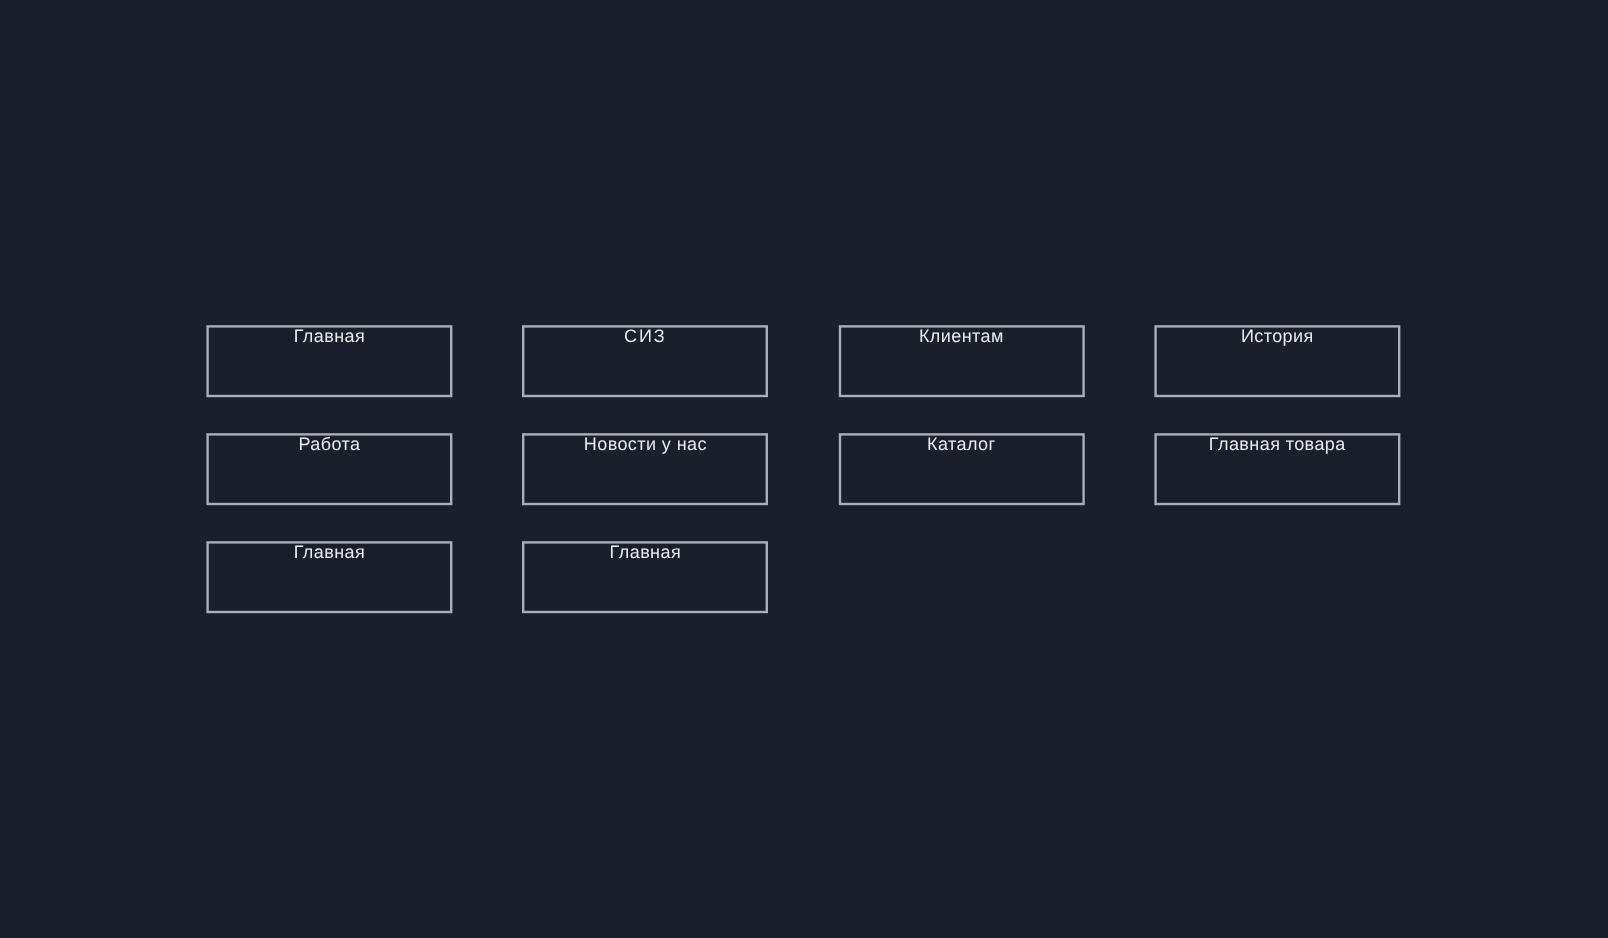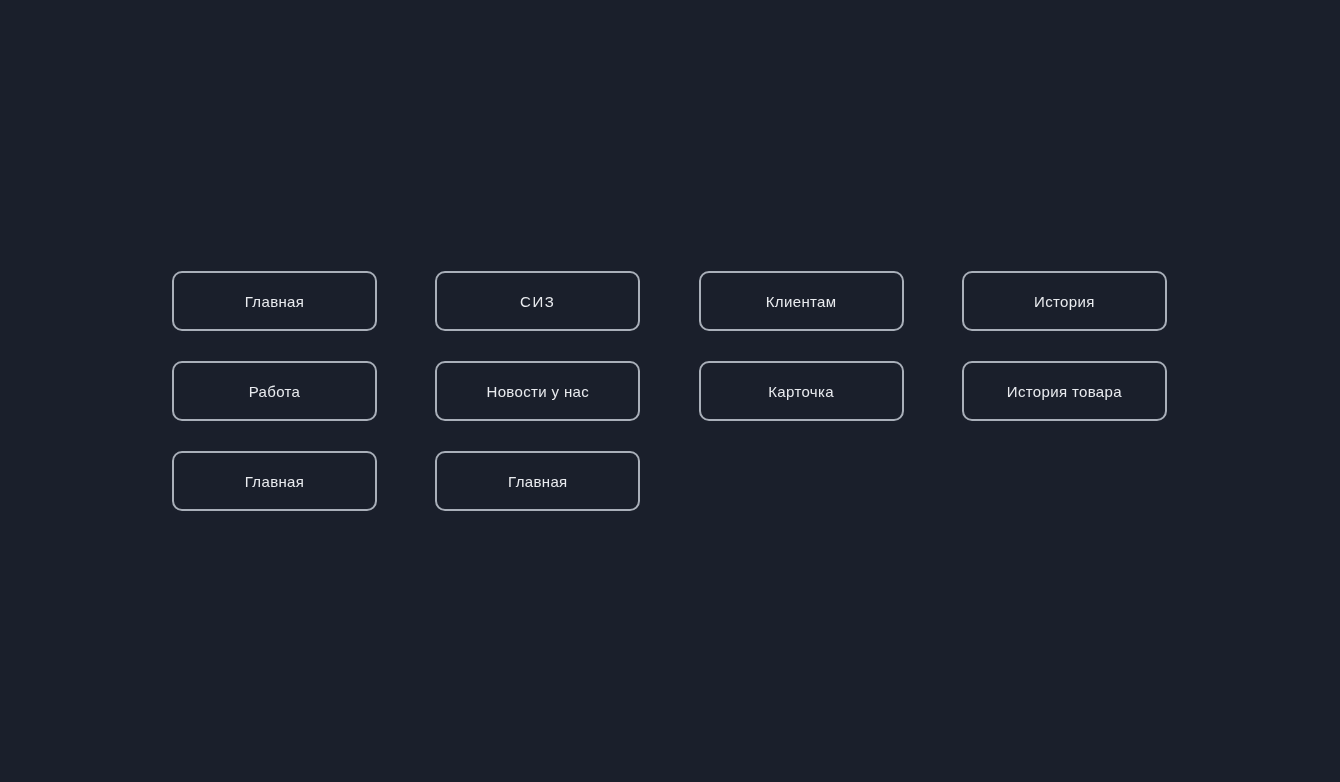--- a/index.html
+++ b/index.html
@@ -33,24 +33,23 @@
     grid-auto-rows: 60px;
     column-gap: 58.3px;
     row-gap: 30px;
   }
 
   .nav-button {
     box-sizing: border-box;
     width: 205px;
     height: 60px;
     border: 2px solid #a9afb9;
-    border-radius: 10px;
+    border-radius: 0;
     background: transparent;
     display: flex;
-    align-items: center;
     justify-content: center;
     padding: 0 6px;
     cursor: pointer;
     user-select: none;
   }
 
   .nav-button .nav-label {
     color: #e9ebef;
     font-family: "Liberation Sans", sans-serif;
     font-size: 15px;
@@ -82,24 +81,24 @@
       <div class="nav-button">
         <span class="nav-label">История</span>
       </div>
       <div class="nav-button">
         <span class="nav-label">Работа</span>
       </div>
       <div class="nav-button">
         <span class="nav-label">Новости у нас</span>
       </div>
       <div class="nav-button">
-        <span class="nav-label">Карточка</span>
+        <span class="nav-label">Каталог</span>
       </div>
       <div class="nav-button">
-        <span class="nav-label">История товара</span>
+        <span class="nav-label">Главная товара</span>
       </div>
       <div class="nav-button">
         <span class="nav-label">Главная</span>
       </div>
       <div class="nav-button">
         <span class="nav-label">Главная</span>
       </div>
     </div>
 </div>
 

